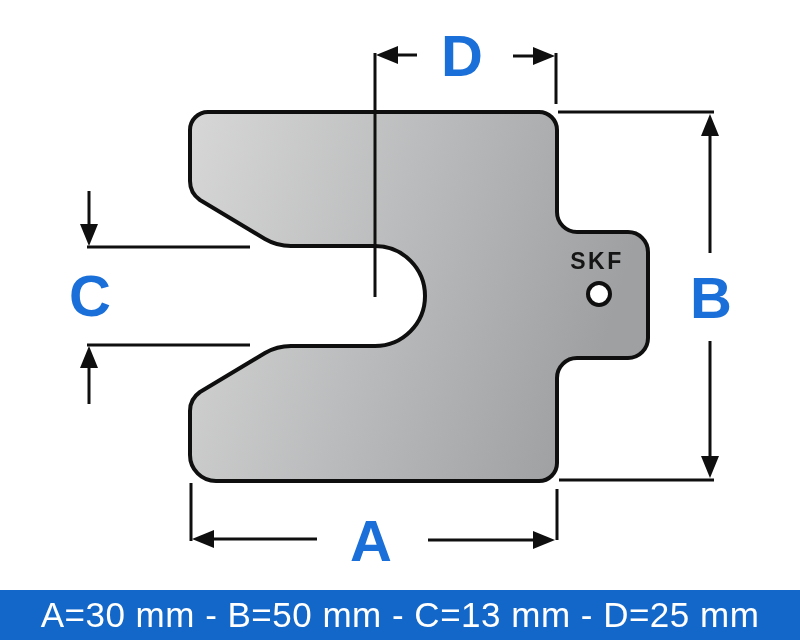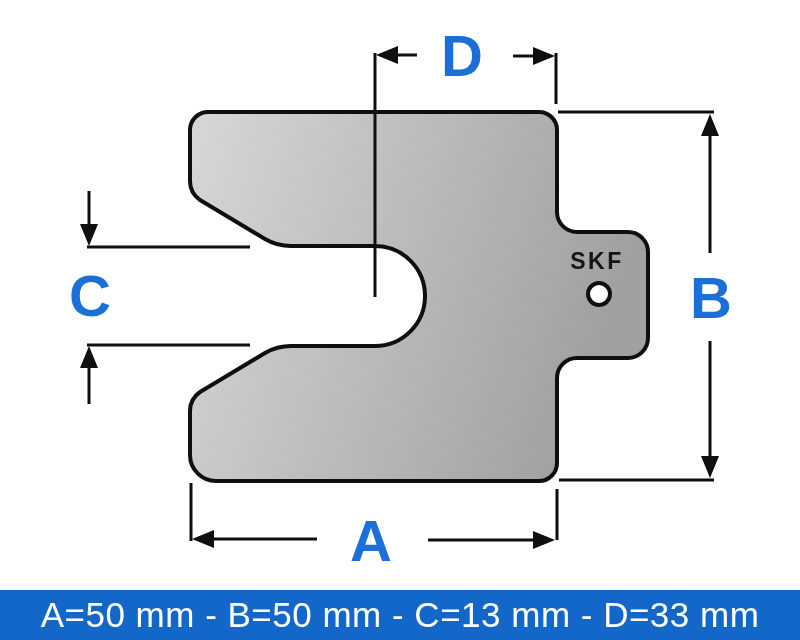--- a/index.html
+++ b/index.html
@@ -82,15 +82,15 @@
       <path class="dim-line" d="M557,489 V540"></path>
       <path class="dim-line" d="M212,539 H317"></path>
       <polygon class="arrow-head" points="192,539 214,530 214,548"></polygon>
       <path class="dim-line" d="M428,540 H535"></path>
       <polygon class="arrow-head" points="555,540 533,531 533,549"></polygon>
       <text class="dim-label" x="371" y="561">A</text>
     </g>
   </svg>
 
   <div class="footer-bar">
-    <span class="footer-text">A=50 mm - B=50 mm - C=13 mm - D=33 mm</span>
+    <span class="footer-text">A=30 mm - B=50 mm - C=13 mm - D=25 mm</span>
   </div>
 </div>
 
 </body></html>

